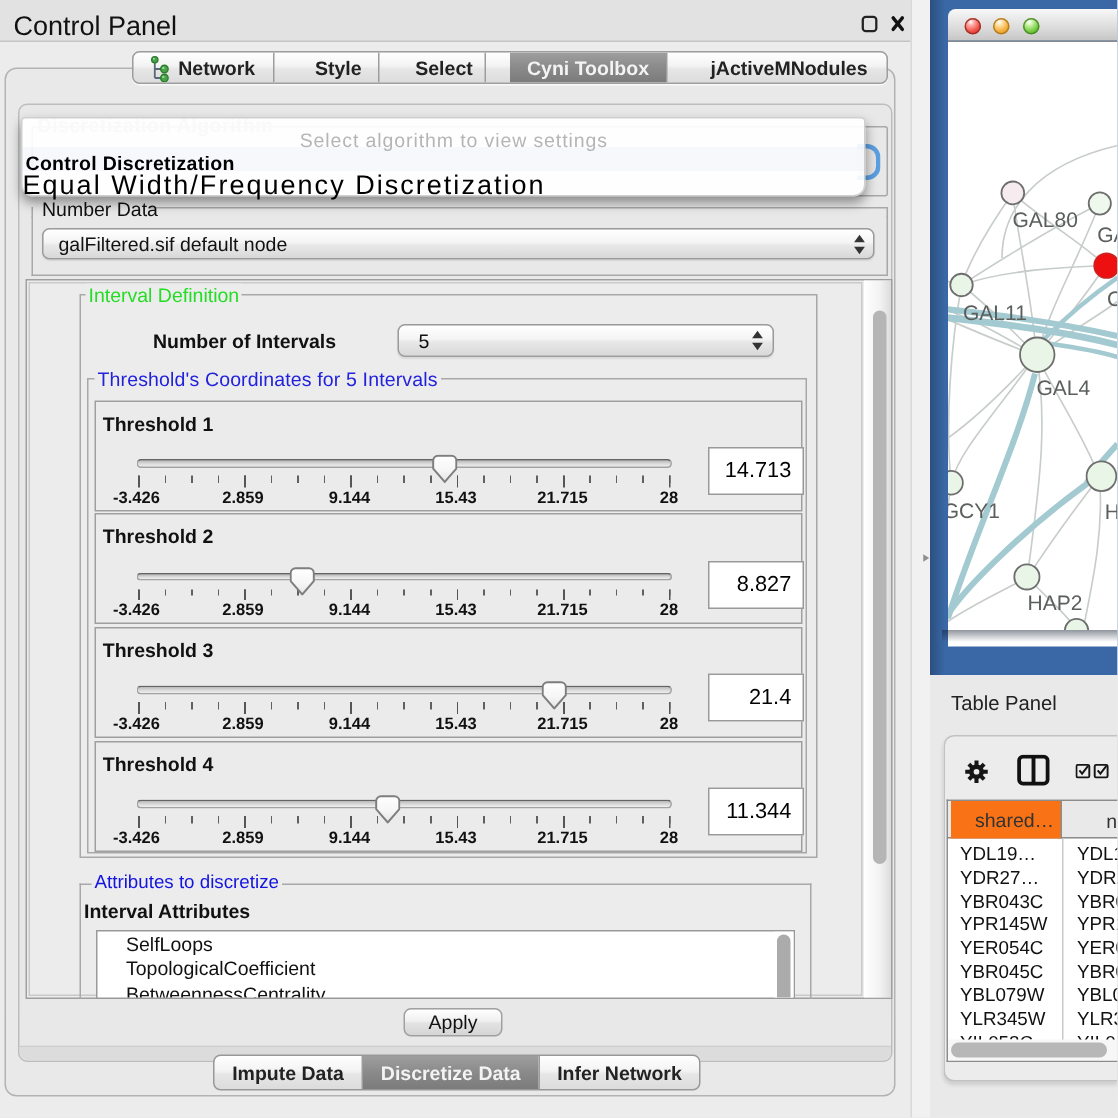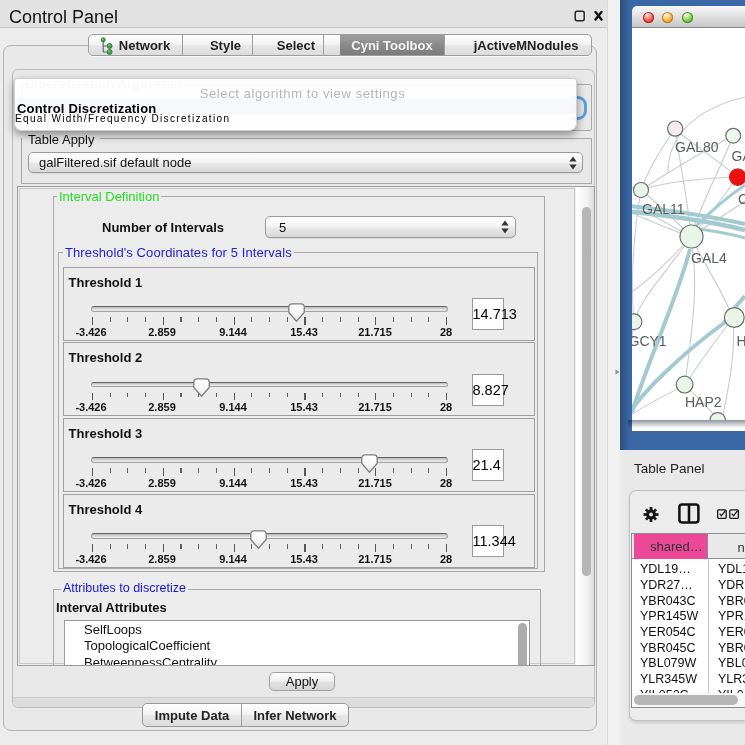--- a/index.html
+++ b/index.html
@@ -47,21 +47,21 @@
 </div>
 
 <div class="abs" style="left:21px;top:84px;width:571px;height:47px;border:1px solid #a8a8a8;border-radius:2px;"></div>
 <div class="abs" style="left:25px;top:76px;font-size:13px;font-weight:bold;color:#ababab;letter-spacing:0.3px;">Discretization Algorithm</div>
 
 <div class="abs" style="left:571px;top:96px;width:16px;height:24px;border:3.2px solid #5b9fe0;border-left:none;border-radius:0 9px 9px 0;background:#e4e4e4;"></div>
 
 <div class="abs" style="left:21px;top:144px;width:571px;height:40px;border:1px solid #a8a8a8;border-top:none;"></div>
 <div class="abs" style="left:21px;top:138px;width:4px;height:7px;border-left:1px solid #a8a8a8;"></div>
 <div class="abs" style="left:100px;top:138px;width:492px;height:7px;border-top:1px solid #a8a8a8;border-right:1px solid #a8a8a8;"></div>
-<div class="abs" style="left:28px;top:132px;font-size:13px;color:#111;">Table Apply</div>
+<div class="abs" style="left:28px;top:132px;font-size:13px;color:#111;">Number Data</div>
 <div class="combo" style="left:28px;top:152px;width:555px;height:21px;">
   <span style="padding-left:10px;">galFiltered.sif default node</span>
   <svg class="arrows" width="10" height="15" viewBox="0 0 10 15" style="right:4.5px;">
       <path d="M5 1 L8.6 6 H1.4 Z" fill="#333"></path>
       <path d="M5 14 L8.6 9 H1.4 Z" fill="#333"></path>
     </svg>
 </div>
 
 <div class="abs" style="left:17px;top:186px;width:578px;height:480px;border:1px solid #9f9f9f;background:#ececec;"></div>
 <div class="abs" style="left:19px;top:188px;width:556px;height:476px;border:1px solid #c9c9c9;"></div>
@@ -170,28 +170,29 @@
 <div class="abs" style="left:64px;top:620px;width:466px;height:46px;background:#ffffff;border:1px solid #999;overflow:hidden;">
   <div style="padding:1px 0 0 19px;font-size:13px;line-height:16.3px;color:#111;">SelfLoops<br>TopologicalCoefficient<br>BetweennessCentrality</div>
   <div class="abs" style="left:451px;top:0;width:15px;height:46px;background:#fff;"></div>
   <div class="abs" style="left:453px;top:2px;width:9px;height:44px;background:#ababab;border-radius:4.5px 4.5px 0 0;"></div>
 </div>
 
 <div class="abs" style="left:269px;top:672px;width:66px;height:19px;background:linear-gradient(#ffffff,#f0f0f0 45%,#e2e2e2 55%,#d5d5d5);border:1px solid #a0a0a0;border-radius:5px;text-align:center;font-size:13px;line-height:17px;color:#111;">Apply</div>
 
 <div class="abs" id="bottabs" style="left:142px;top:703px;height:24px;display:flex;border:1px solid #989898;border-radius:5px;overflow:hidden;background:linear-gradient(#ffffff,#f3f3f3 45%,#e6e6e6 55%,#dcdcdc);">
   <div class="seg" style="width:99px;">Impute Data</div>
+  <div class="seg sel" style="width:118px;">Discretize Data</div>
   <div class="seg" style="width:106px;border-right:none;">Infer Network</div>
 </div>
 
 <div class="abs" id="popup" style="left:14px;top:77.5px;width:563px;height:53px;background:rgba(255,255,255,0.93);border:1px solid #cfcfcf;border-radius:3px 3px 8px 8px;box-shadow:0 4px 8px rgba(0,0,0,0.4);z-index:50;">
   <div class="abs" style="left:0;top:19px;width:100%;height:16px;background:rgba(90,140,210,0.05);"></div>
   <div class="abs" style="left:7px;top:7.5px;width:100%;text-align:center;font-size:13px;letter-spacing:0.6px;color:#b5b5b5;">Select algorithm to view settings</div>
   <div class="abs" style="left:2px;top:22.5px;font-size:13px;letter-spacing:0.2px;font-weight:bold;color:#000;">Control Discretization</div>
-  <div class="abs" style="left:0;top:34.5px;font-size:10px;letter-spacing:1.35px;color:#000;">Equal Width/Frequency Discretization</div>
+  <div class="abs" style="left:0;top:34.5px;font-size:18px;letter-spacing:1.35px;color:#000;">Equal Width/Frequency Discretization</div>
 </div>
 
 <div class="abs" style="left:607px;top:0;width:13px;height:745px;background:#f1f1f1;border-left:1px solid #d8d8d8;"></div>
 
 <svg class="abs" style="left:614.5px;top:368.5px;z-index:5;" width="5" height="6" viewBox="0 0 5 6">
     <path d="M0.5 5.5 L0.5 0.5 L4.5 3 Z" fill="#8f8f8f"></path>
   </svg>
 
 <div class="abs" style="left:620px;top:0;width:125px;height:450px;background:linear-gradient(90deg,#2c4f80,#3a68a6 10px);"></div>
 
@@ -284,21 +285,21 @@
 </svg>
 <svg class="abs" style="left:717px;top:509px;" width="24" height="10" viewBox="0 0 24 10">
   <rect x="0.6" y="0.9" width="8.6" height="8.4" rx="1" fill="none" stroke="#161616" stroke-width="1.3"></rect>
   <path d="M2.6 4.6 L4.4 6.8 L8.4 1.6" stroke="#161616" stroke-width="1.3" fill="none"></path>
   <rect x="12.8" y="0.9" width="8.6" height="8.4" rx="1" fill="none" stroke="#161616" stroke-width="1.3"></rect>
   <path d="M14.8 4.6 L16.6 6.8 L20.6 1.6" stroke="#161616" stroke-width="1.3" fill="none"></path>
 </svg>
 
 <div class="abs" style="left:631px;top:533px;width:114px;height:175px;border:1px solid #8c8c8c;border-right:none;background:#fff;overflow:hidden;">
   <div class="abs" style="left:0;top:0;width:114px;height:25px;background:#e9e9e9;border-bottom:1px solid #8c8c8c;"></div>
-  <div class="abs" style="left:2px;top:0;width:74px;height:25px;background:#ec4899;border-right:1px solid #8c8c8c;text-align:left;padding-left:16px;font-size:13px;color:#333;line-height:25px;">shared…</div>
+  <div class="abs" style="left:2px;top:0;width:74px;height:25px;background:#f97316;border-right:1px solid #8c8c8c;text-align:left;padding-left:16px;font-size:13px;color:#333;line-height:25px;">shared…</div>
   <div class="abs" style="left:105.5px;top:6px;font-size:13px;color:#333;">n...</div>
   <div class="abs" style="left:76px;top:25px;width:1px;height:150px;background:#c9c9c9;"></div>
   <div class="abs" style="left:8px;top:28.1px;font-size:12.5px;line-height:15.7px;color:#111;">YDL19…<br>YDR27…<br>YBR043C<br>YPR145W<br>YER054C<br>YBR045C<br>YBL079W<br>YLR345W<br>YIL052C</div>
   <div class="abs" style="left:86px;top:28.1px;font-size:12.5px;line-height:15.7px;color:#111;">YDL1<br>YDR2<br>YBR0<br>YPR1<br>YER0<br>YBR0<br>YBL0<br>YLR3<br>YIL0</div>
   <div class="abs" style="left:0;top:159px;width:114px;height:16px;background:#f7f7f7;">
     <div class="abs" style="left:2px;top:2px;width:104px;height:10px;background:#b7b7b7;border-radius:5px;"></div>
   </div>
 </div>
 
 <style>
@@ -307,15 +308,15 @@
 .combo { position:absolute; background:linear-gradient(#ffffff,#f4f4f4 45%,#e8e8e8 55%,#d8d8d8); border:1px solid #9b9b9b; border-radius:5px; font-size:13px; color:#111; display:flex; align-items:center; box-shadow:0 1px 1px rgba(0,0,0,0.08); }
 .combo .arrows { position:absolute; top:50%; transform:translateY(-50%); }
 .light { width:11px; height:11px; border-radius:50%; }
 .tpanel { position:absolute; left:62.5px; width:472px; height:74px; background:#ebebeb; border:1px solid #9f9f9f; }
 .tlabel { position:absolute; left:5px; top:7px; font-size:13px; font-weight:bold; color:#111; }
 .track { position:absolute; left:27px; top:38.5px; width:357px; height:5.5px; background:linear-gradient(#b9b9b9,#d8d8d8 50%,#efefef); border:1px solid #a2a2a2; border-top:1.5px solid #646464; border-radius:3px; }
 .ticksmin { position:absolute; left:28.5px; top:49.5px; width:355px; height:4.5px; background:repeating-linear-gradient(90deg,#606060 0 1px,transparent 1px 17.7px); }
 .ticksmaj { position:absolute; left:28.5px; top:49.5px; width:355px; height:7.5px; background:repeating-linear-gradient(90deg,#565656 0 1.2px,transparent 1.2px 70.8px); }
 .scale { position:absolute; left:0; top:58px; width:100%; height:11px; font-size:11px; font-weight:bold; color:#111; }
 .scale span { position:absolute; transform:translateX(-50%); }
-.tfield { position:absolute; left:408px; top:30.5px; width:32px; height:32px; background:#fff; border:1px solid #999; font-size:14.5px; color:#000; text-align:right; line-height:30px; padding-right:7px; }
+.tfield { position:absolute; left:408px; top:30.5px; width:64px; height:32px; background:#fff; border:1px solid #999; font-size:14.5px; color:#000; text-align:right; line-height:30px; padding-right:7px; }
 .thumb { position:absolute; top:35px; }
 </style>
 
 </body></html>

